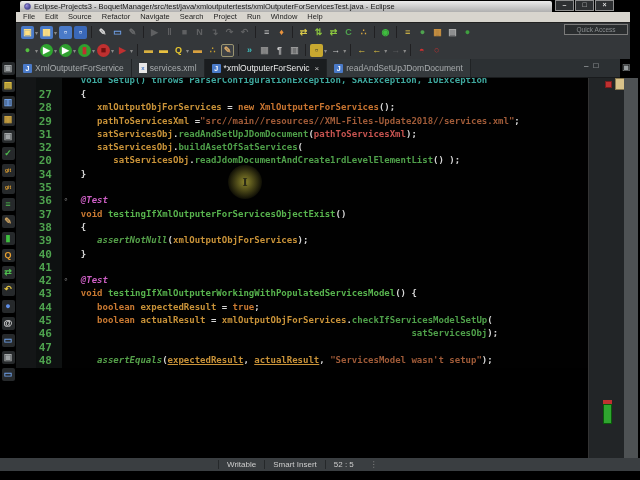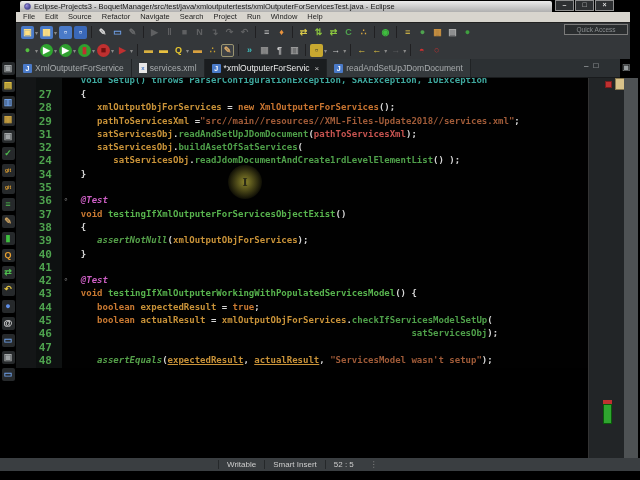--- a/index.html
+++ b/index.html
@@ -293,21 +293,21 @@
       <div class="code"><span class="tk-p">     </span><span class="tk-f">satServicesObj</span><span class="tk-p">.</span><span class="tk-m">readAndSetUpJDomDocument</span><span class="tk-p">(</span><span class="tk-r">pathToServicesXml</span><span class="tk-p">);</span></div>
     </div>
     <div class="row">
       <div class="ruler"></div>
       <div class="gut">32</div>
       <div class="fold"></div>
       <div class="code"><span class="tk-p">     </span><span class="tk-f">satServicesObj</span><span class="tk-p">.</span><span class="tk-m">buildAsetOfSatServices</span><span class="tk-p">(</span></div>
     </div>
     <div class="row">
       <div class="ruler"></div>
-      <div class="gut">24</div>
+      <div class="gut">20</div>
       <div class="fold"></div>
       <div class="code"><span class="tk-p">        </span><span class="tk-f">satServicesObj</span><span class="tk-p">.</span><span class="tk-m">readJdomDocumentAndCreate1rdLevelElementList</span><span class="tk-p">() );</span></div>
     </div>
     <div class="row">
       <div class="ruler"></div>
       <div class="gut">34</div>
       <div class="fold"></div>
       <div class="code"><span class="tk-p">  }</span></div>
     </div>
     <div class="row">

